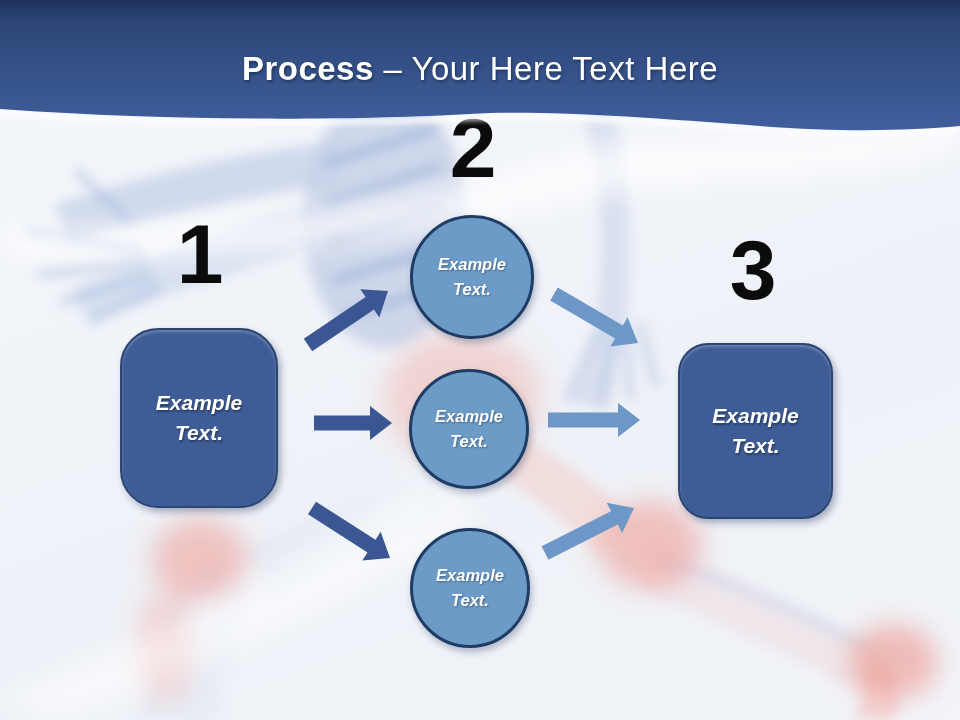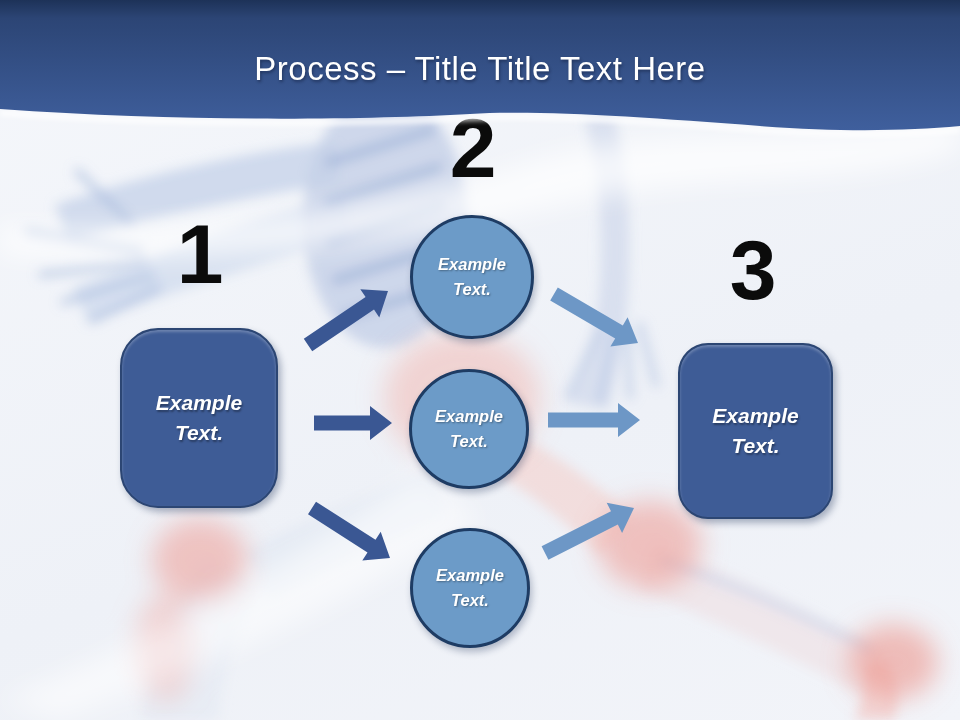--- a/index.html
+++ b/index.html
@@ -11,21 +11,21 @@
   .slide *{box-sizing:border-box;}
   svg.layer{position:absolute;left:0;top:0;width:960px;height:720px;pointer-events:none;}
   .bg{z-index:0;}
   .arrows{z-index:2;}
   .band{z-index:4;}
   .title{
     position:absolute;z-index:5;left:0;top:50px;width:100%;
     text-align:center;color:#ffffff;font-size:33px;font-weight:400;
     letter-spacing:.5px;text-shadow:1px 2px 3px rgba(10,20,45,.45);
   }
-  .title b{font-weight:400;}
+  .title b{font-weight:700;}
   .step-number{
     position:absolute;z-index:3;width:120px;text-align:center;
     font-size:84px;font-weight:800;color:#0b0b0b;line-height:1;
     font-family:"Liberation Sans",sans-serif;
   }
   #num1{left:140px;top:212px;}
   #num2{left:413px;top:106px;}
   #num3{left:693px;top:228px;}
   .proc-box{
     position:absolute;z-index:3;display:flex;align-items:center;justify-content:center;
@@ -150,16 +150,16 @@
       </linearGradient>
       <filter id="edgeblur" x="-20%" y="-20%" width="140%" height="140%">
           <feGaussianBlur stdDeviation="2.5"></feGaussianBlur>
         </filter>
     </defs>
     <path d="M0,109 C180,122 360,120 470,114 C540,110 640,117 760,126 C840,132 905,131 960,126" transform="translate(0,4)" stroke="#ffffff" stroke-width="6" fill="none" opacity="0.75" filter="url(#edgeblur)"></path>
     <path d="M0,0 H960 V126 C905,131 840,132 760,126 C640,117 540,110 470,114 C360,120 180,122 0,109 Z" fill="url(#bandgrad)"></path>
   </svg>
 
   <div class="title">
-    <b>Process</b><span> – Title Title Text Here</span>
+    <b>Process</b><span> – Your Here Text Here</span>
   </div>
 
 </div>
 
 </body></html>

